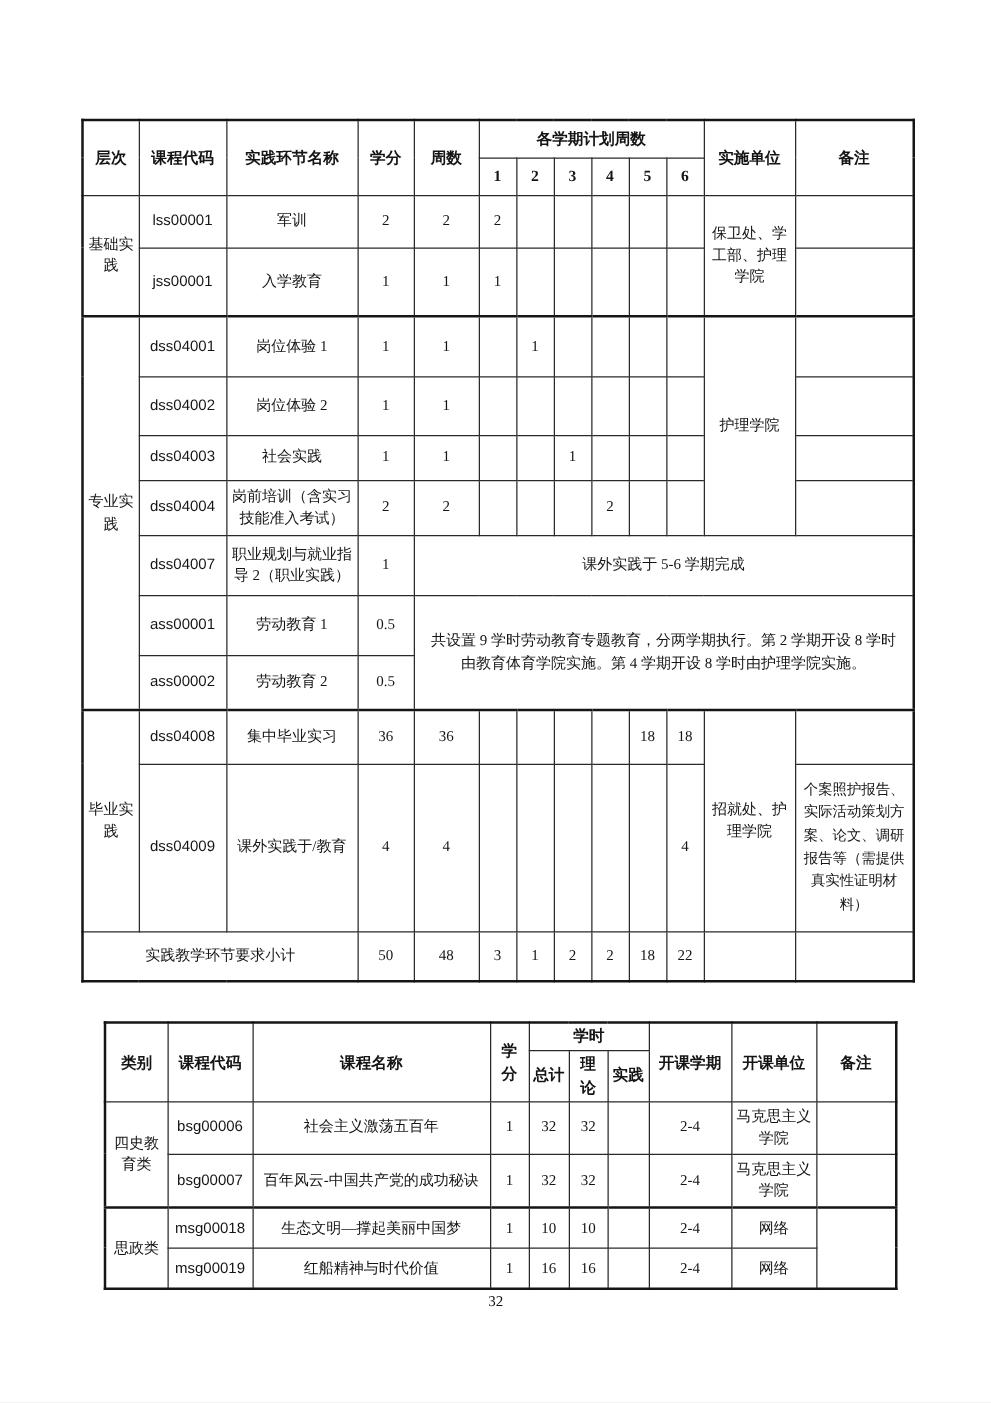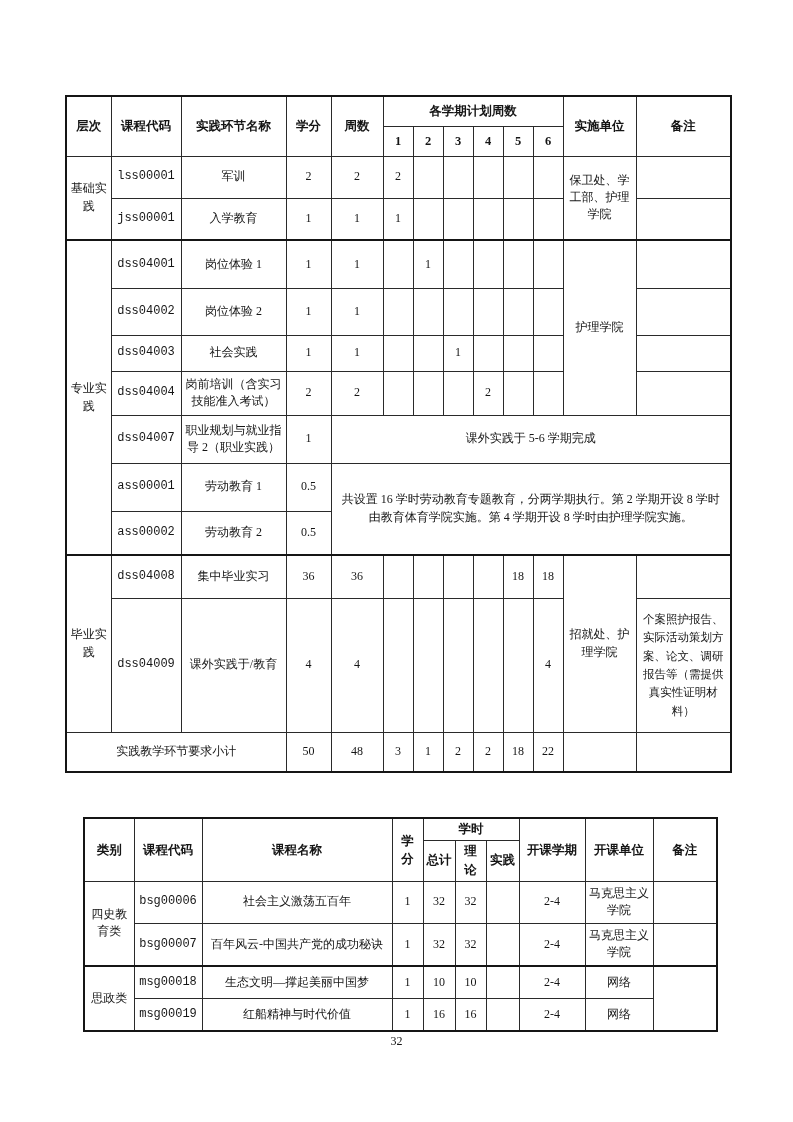--- a/index.html
+++ b/index.html
@@ -36,21 +36,21 @@
   .remark-long { font-size:11.5px; padding:2px 4px; line-height:1.6; }
   .tbl-title {
     position:absolute; left:0; top:786px; width:793px;
     text-align:center; font-weight:bold; font-size:16px;
     letter-spacing:1px;
   }
   .page-num {
     position:absolute; left:0; top:1034px; width:793px;
     text-align:center; font-size:12px;
   }
-  .code-cell { font-family:Liberation Mono, monospace; }
+  .code-cell { font-family:Liberation Sans, sans-serif; }
 </style>
 </head>
 <body>
 
 <div class="page">
 
   <table id="practice-table">
     <colgroup>
       <col style="width:45px">
         <col style="width:70px">
@@ -94,21 +94,21 @@
         <td>2</td>
         <td>2</td>
         <td></td>
         <td></td>
         <td></td>
         <td></td>
         <td></td>
         <td rowspan="2">保卫处、学工部、护理学院</td>
         <td></td>
       </tr>
-      <tr style="height:42px">
+      <tr style="height:55px">
         <td class="code-cell">jss00001</td>
         <td>入学教育</td>
         <td>1</td>
         <td>1</td>
         <td>1</td>
         <td></td>
         <td></td>
         <td></td>
         <td></td>
         <td></td>
@@ -172,21 +172,21 @@
       <tr style="height:48px">
         <td class="code-cell">dss04007</td>
         <td>职业规划与就业指导 2（职业实践）</td>
         <td>1</td>
         <td colspan="9" class="note-cell">课外实践于 5-6 学期完成</td>
       </tr>
       <tr style="height:48px">
         <td class="code-cell">ass00001</td>
         <td>劳动教育 1</td>
         <td>0.5</td>
-        <td colspan="9" rowspan="2" class="note-cell">共设置 16 学时劳动教育专题教育，分两学期执行。第 2 学期开设 8 学时由教育体育学院实施。第 4 学期开设 8 学时由护理学院实施。</td>
+        <td colspan="9" rowspan="2" class="note-cell">共设置 9 学时劳动教育专题教育，分两学期执行。第 2 学期开设 8 学时由教育体育学院实施。第 4 学期开设 8 学时由护理学院实施。</td>
       </tr>
       <tr style="height:44px">
         <td class="code-cell">ass00002</td>
         <td>劳动教育 2</td>
         <td>0.5</td>
       </tr>
 
       <tr class="sec-top" style="height:43px">
         <td rowspan="2">毕业实践</td>
         <td class="code-cell">dss04008</td>

